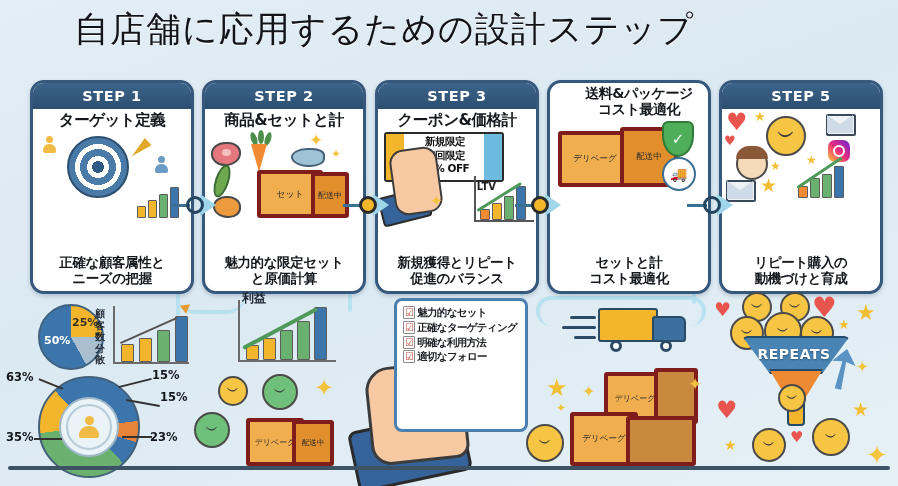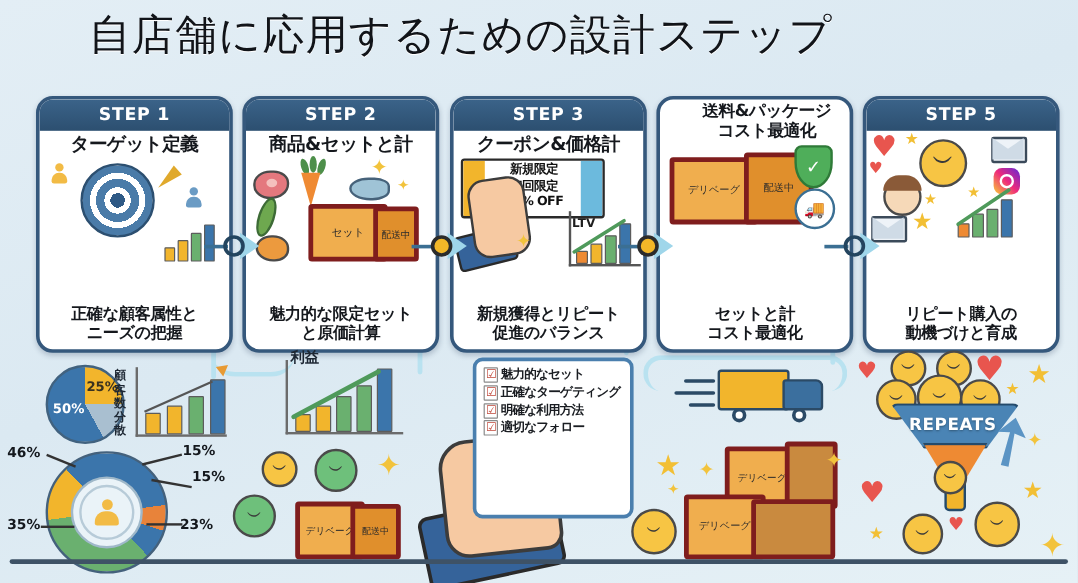--- a/index.html
+++ b/index.html
@@ -407,21 +407,21 @@
                   border-bottom:5px solid transparent;transform:rotate(-38deg);"></div>
     </div>
 
     <div class="donut"></div>
     <div class="dcenter">
       <div class="dperson">
           <div class="h"></div>
           <div class="b"></div>
         </div>
     </div>
-    <div class="dlbl" style="left:6px;top:80px;">46%</div>
+    <div class="dlbl" style="left:6px;top:80px;">63%</div>
     <div class="dlbl" style="left:152px;top:78px;">15%</div>
     <div class="dlbl" style="left:160px;top:100px;">15%</div>
     <div class="dlbl" style="left:150px;top:140px;">23%</div>
     <div class="dlbl" style="left:6px;top:140px;">35%</div>
     <div class="leader" style="left:38px;top:93px;width:26px;transform:rotate(22deg);"></div>
     <div class="leader" style="left:118px;top:92px;width:34px;transform:rotate(-14deg);"></div>
     <div class="leader" style="left:126px;top:112px;width:34px;transform:rotate(10deg);"></div>
     <div class="leader" style="left:122px;top:146px;width:30px;"></div>
     <div class="leader" style="left:34px;top:148px;width:28px;"></div>
 

